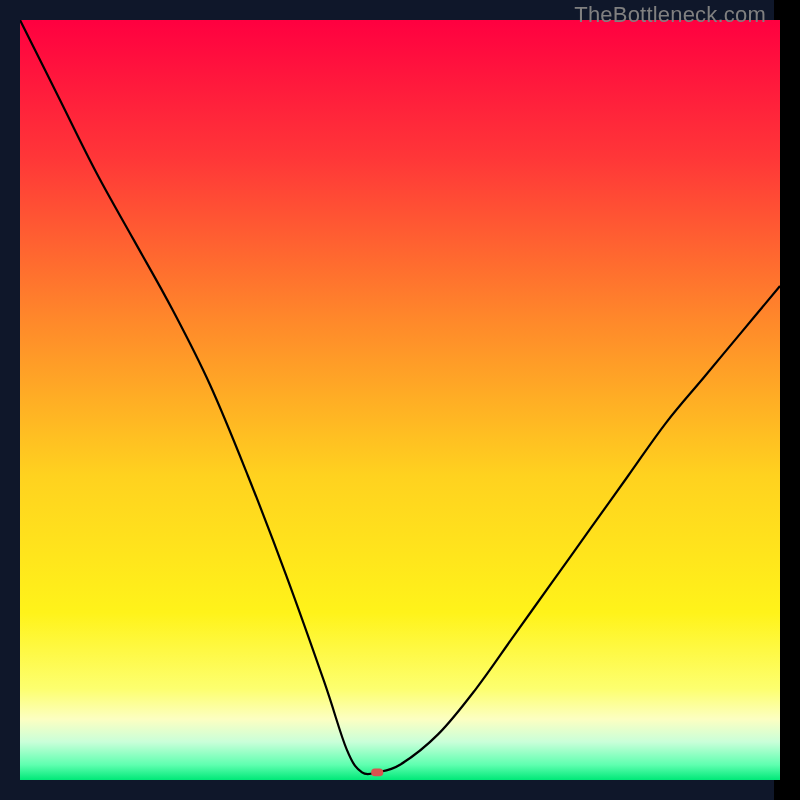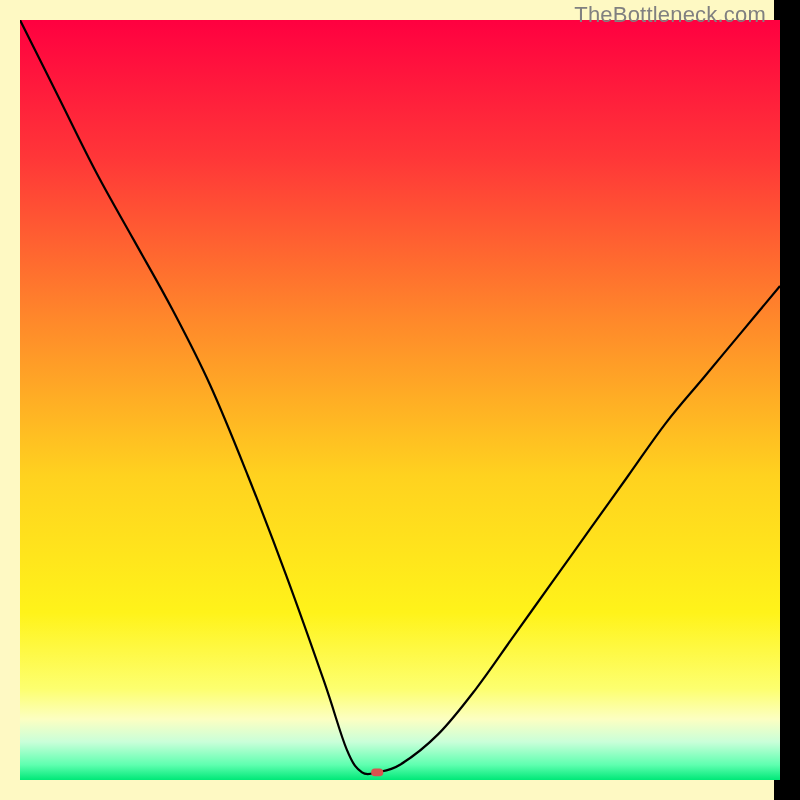--- a/index.html
+++ b/index.html
@@ -8,21 +8,21 @@
     width: 800px;
     height: 800px;
     background: #000;
     font-family: Arial, Helvetica, sans-serif;
     overflow: hidden;
   }
   .frame {
     position: relative;
     width: 774px;
     height: 800px;
-    background: #fef9c3;
+    background: #0f172a;
   }
   .plot {
     position: absolute;
     left: 20px;
     top: 20px;
     width: 760px;
     height: 760px;
   }
   .watermark {
     position: absolute;

